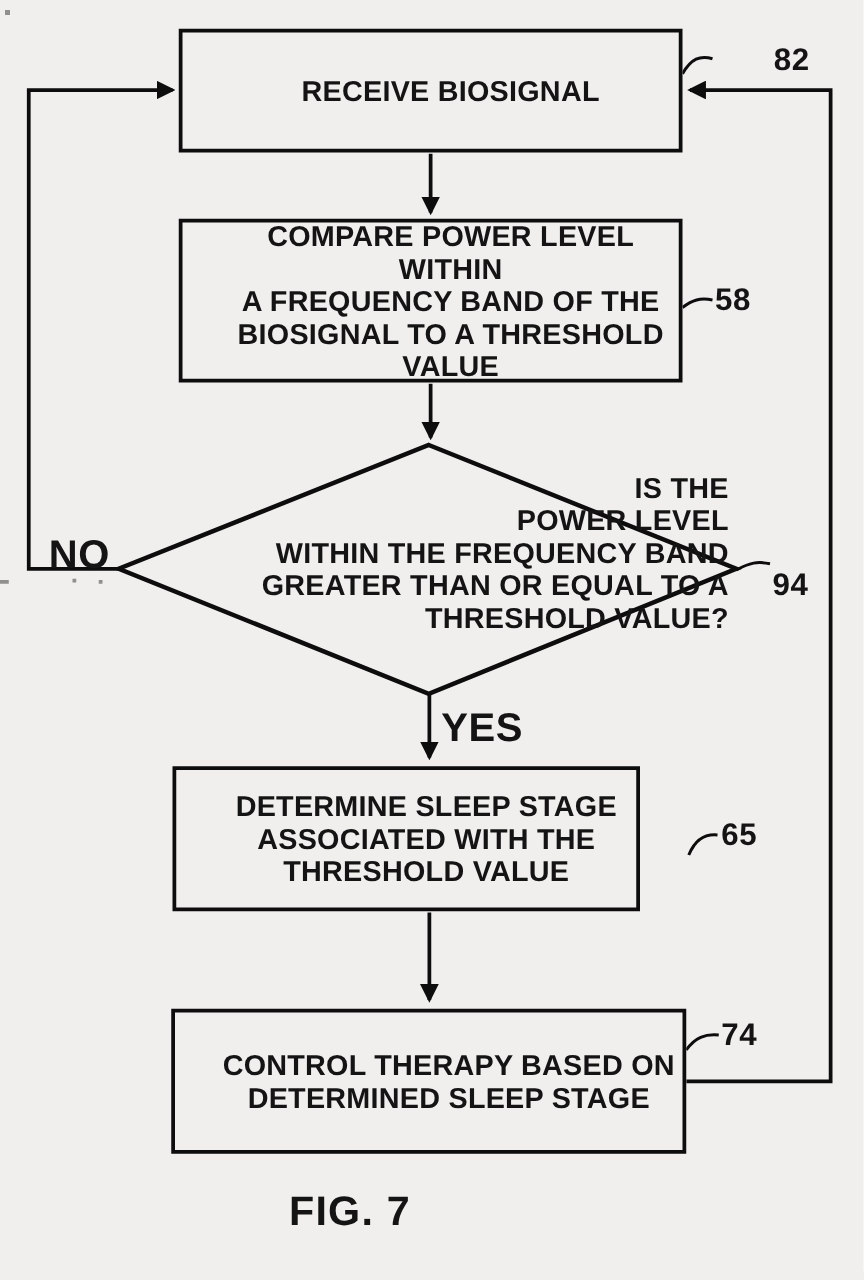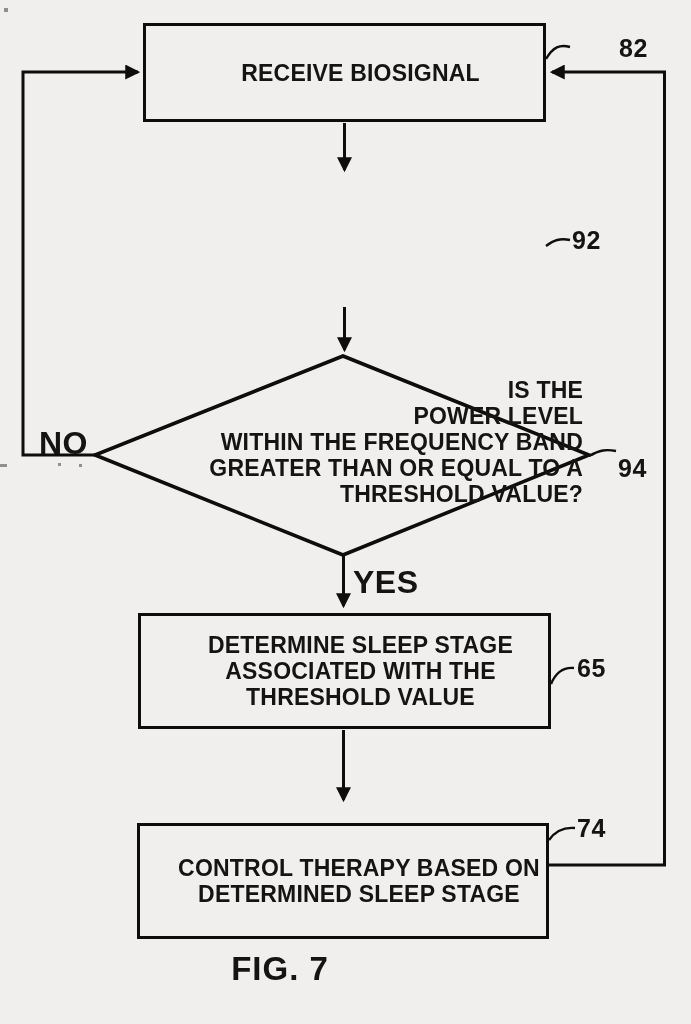--- a/index.html
+++ b/index.html
@@ -62,40 +62,46 @@
     <path d="M546,246 C554,240 560,238 570,240" fill="none" stroke="#0d0d0d" stroke-width="2.4"></path>
     <path d="M589,456 C600,450 606,449 616,451" fill="none" stroke="#0d0d0d" stroke-width="2.4"></path>
     <path d="M551,684 C556,672 563,667 574,668" fill="none" stroke="#0d0d0d" stroke-width="2.4"></path>
     <path d="M549,840 C556,830 564,827 575,828" fill="none" stroke="#0d0d0d" stroke-width="2.4"></path>
   </svg>
 
   <div class="node" style="left:143px; top:23px; width:403px; height:99px;">
     <span>RECEIVE BIOSIGNAL</span>
   </div>
 
+  <div class="node" style="left:143px; top:175px; width:403px; height:131px;">
+    <span>COMPARE POWER LEVEL WITHIN
+A FREQUENCY BAND OF THE
+BIOSIGNAL TO A THRESHOLD
+VALUE</span>
+  </div>
 
   <div class="diamond-text" style="left:103px; top:377px; width:480px;">IS THE
 POWER LEVEL
 WITHIN THE FREQUENCY BAND
 GREATER THAN OR EQUAL TO A
 THRESHOLD VALUE?</div>
 
-  <div class="node" style="left:138px; top:613px; width:413px; height:116px;">
+  <div class="node" style="left:138px; top:613px; width:374px; height:116px;">
     <span>DETERMINE SLEEP STAGE
 ASSOCIATED WITH THE
 THRESHOLD VALUE</span>
   </div>
 
-  <div class="node" style="left:137px; top:807px; width:412px; height:116px;margin-top:16px;">
+  <div class="node" style="left:137px; top:807px; width:412px; height:116px;">
     <span>CONTROL THERAPY BASED ON
 DETERMINED SLEEP STAGE</span>
   </div>
 
   <div class="ref" style="left:573px; top:36px;margin-left:46px;">82</div>
-  <div class="ref" style="left:572px; top:228px;">92</div>
+  <div class="ref" style="left:572px; top:228px;">58</div>
   <div class="ref" style="left:618px; top:456px;">94</div>
   <div class="ref" style="left:577px; top:656px;">65</div>
   <div class="ref" style="left:577px; top:816px;">74</div>
 
   <div class="edge-label" style="left:39px; top:427px;">NO</div>
   <div class="edge-label" style="left:353px; top:566px;">YES</div>
 
   <div class="caption">FIG. 7</div>
 
   <div class="artifact" style="left:0px; top:464px; width:7px; height:3px;"></div>

